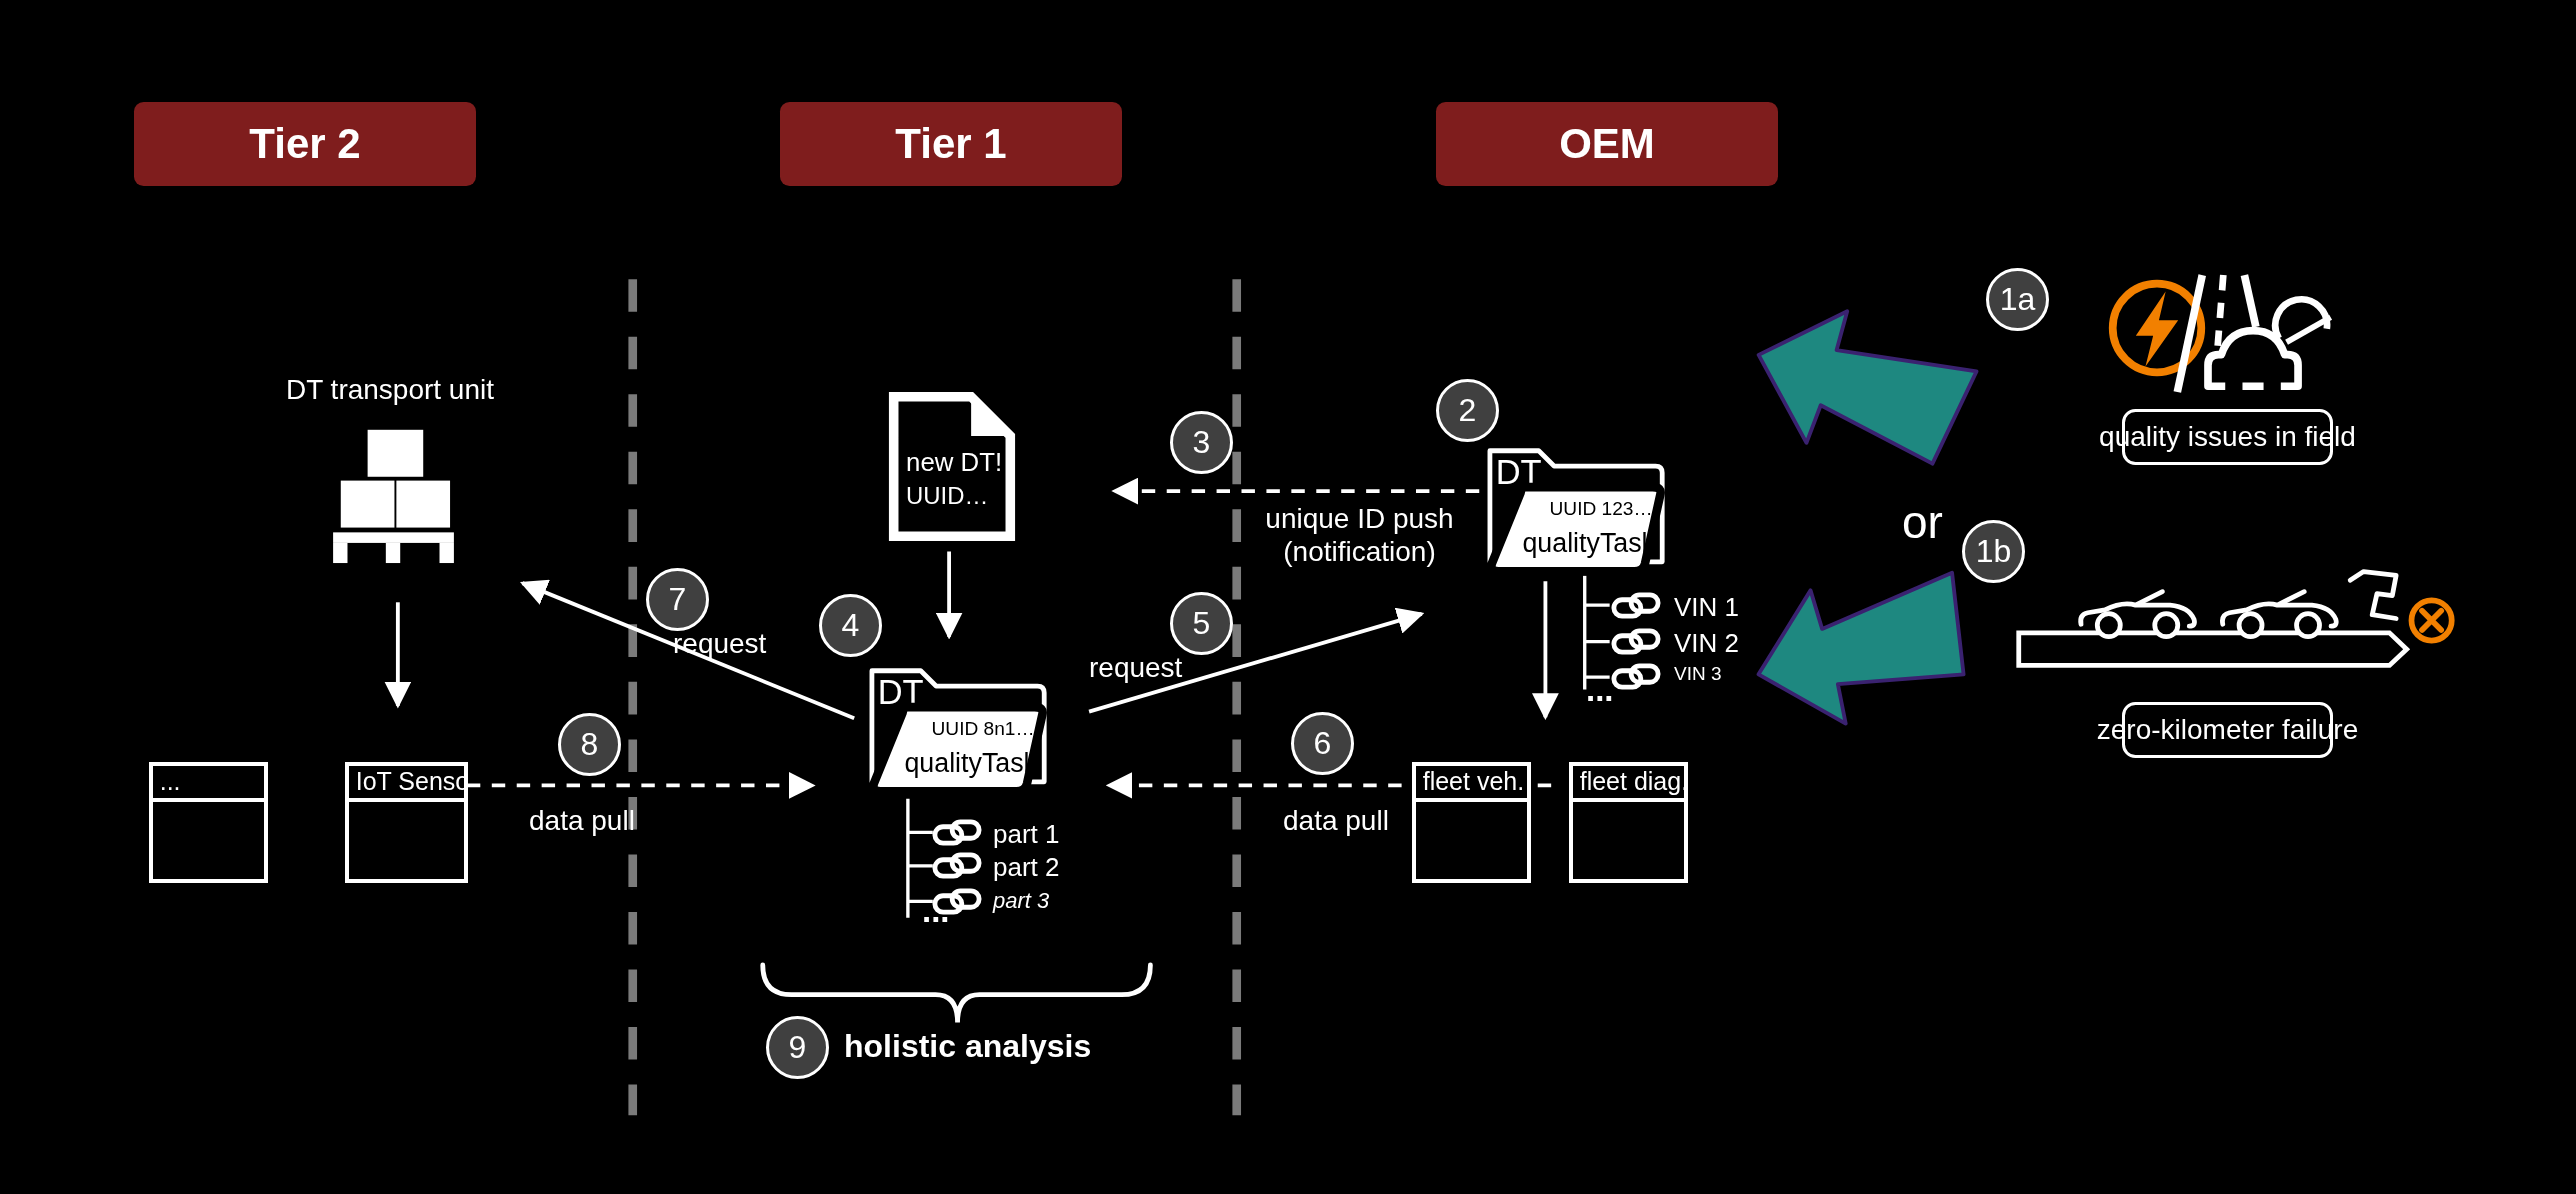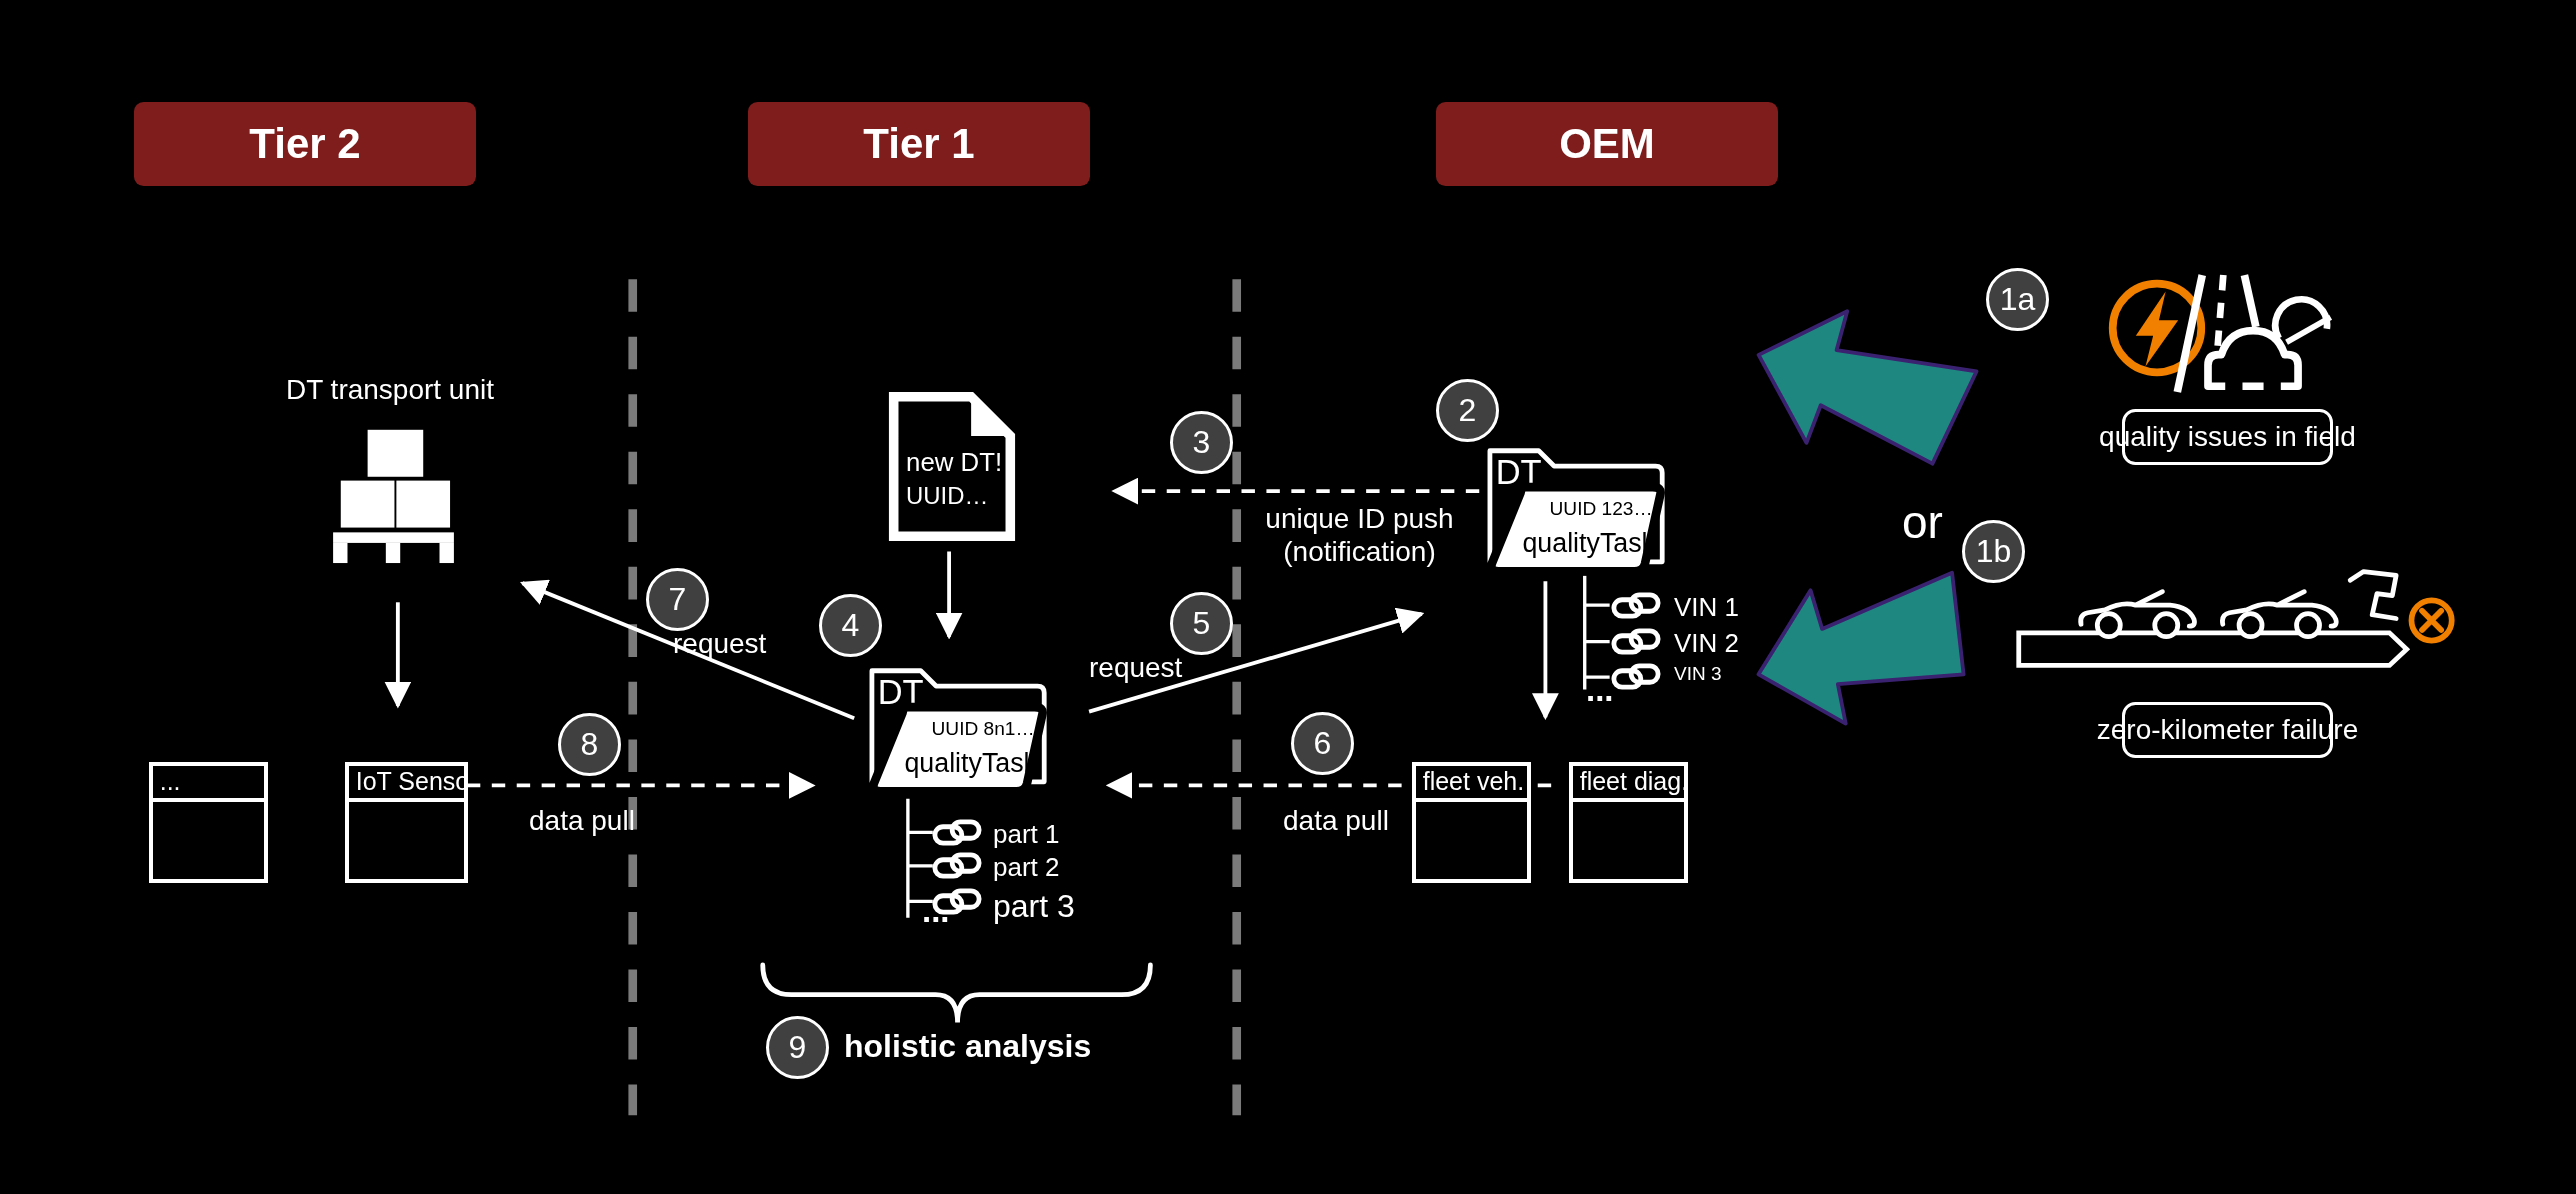--- a/index.html
+++ b/index.html
@@ -45,21 +45,21 @@
     <line class="conn dash" x1="487" y1="819" x2="848" y2="819" marker-end="url(#ah)"></line>
     <line class="conn dash" x1="1618" y1="819" x2="1156" y2="819" marker-end="url(#ah)"></line>
     <line class="conn" x1="990" y1="575" x2="990" y2="664" marker-end="url(#ah)"></line>
     <line class="conn" x1="415" y1="628" x2="415" y2="736" marker-end="url(#ah)"></line>
     <line class="conn" x1="1612" y1="606" x2="1612" y2="748" marker-end="url(#ah)"></line>
     <path class="trunk" d="M947,833 V957 M947,868 h26 M947,903 h26 M947,940 h26"></path>
     <path class="trunk" d="M1653,600 V719 M1653,631 h26 M1653,669 h26 M1653,706 h26"></path>
   </svg>
 
   <div class="tier-badge" style="left:134px;top:102px;">Tier 2</div>
-  <div class="tier-badge" style="left:748px;top:102px;">Tier 1</div>
+  <div class="tier-badge" style="left:780px;top:102px;">Tier 1</div>
   <div class="tier-badge" style="left:1436px;top:102px;">OEM</div>
 
   <div class="lbl" style="left:286px;top:374px;font-size:28px;">DT transport unit</div>
 
   <svg class="abs" style="left:331px;top:425px;" width="125" height="139" viewBox="0 0 130 145">
     <rect x="38" y="5" width="58" height="49" fill="#fff"></rect>
     <rect x="10" y="58" width="56" height="49" fill="#fff"></rect>
     <rect x="68" y="58" width="56" height="49" fill="#fff"></rect>
     <rect x="2" y="112" width="126" height="11" fill="#fff"></rect>
     <rect x="2" y="123" width="15" height="21" fill="#fff"></rect>
@@ -96,21 +96,21 @@
   <svg class="abs" style="left:932px;top:851px;" width="50" height="29" viewBox="0 0 52 30">
     <rect x="3" y="9" width="28" height="17" rx="8.5" fill="none" stroke="#fff" stroke-width="5"></rect>
     <rect x="21" y="4" width="28" height="17" rx="8.5" fill="none" stroke="#fff" stroke-width="5"></rect>
   </svg>
   <svg class="abs" style="left:932px;top:887px;" width="50" height="29" viewBox="0 0 52 30">
     <rect x="3" y="9" width="28" height="17" rx="8.5" fill="none" stroke="#fff" stroke-width="5"></rect>
     <rect x="21" y="4" width="28" height="17" rx="8.5" fill="none" stroke="#fff" stroke-width="5"></rect>
   </svg>
   <div class="lbl" style="left:993px;top:819px;font-size:26px;">part 1</div>
   <div class="lbl" style="left:993px;top:852px;font-size:26px;">part 2</div>
-  <div class="lbl" style="left:993px;top:888px;font-size:32px;">part 3</div>
+  <div class="lbl" style="left:993px;top:888px;font-size:22px;font-style:italic;">part 3</div>
   <div class="lbl" style="left:922px;top:892px;font-size:33px;font-weight:bold;">...</div>
 
   <svg class="abs" style="left:757px;top:959px;" width="403" height="77" viewBox="0 0 420 80">
     <path d="M6,6 Q6,37 36,37 L186,37 Q209,37 209,66 Q209,37 232,37 L380,37 Q410,37 410,6" fill="none" stroke="#fff" stroke-width="5" stroke-linecap="round"></path>
   </svg>
   <div class="lbl" style="left:844px;top:1028px;font-size:32px;font-weight:bold;">holistic analysis</div>
 
   <svg class="abs" style="left:1484px;top:445px;" width="187" height="134" viewBox="0 0 195 140">
     <path d="M6,6 H57 L73,22 H179 Q186,22 186,29 V122 H6 Z" fill="#000" stroke="#fff" stroke-width="5" stroke-linejoin="round"></path>
     <text x="12" y="41" font-size="36" fill="#fff">DT</text>

